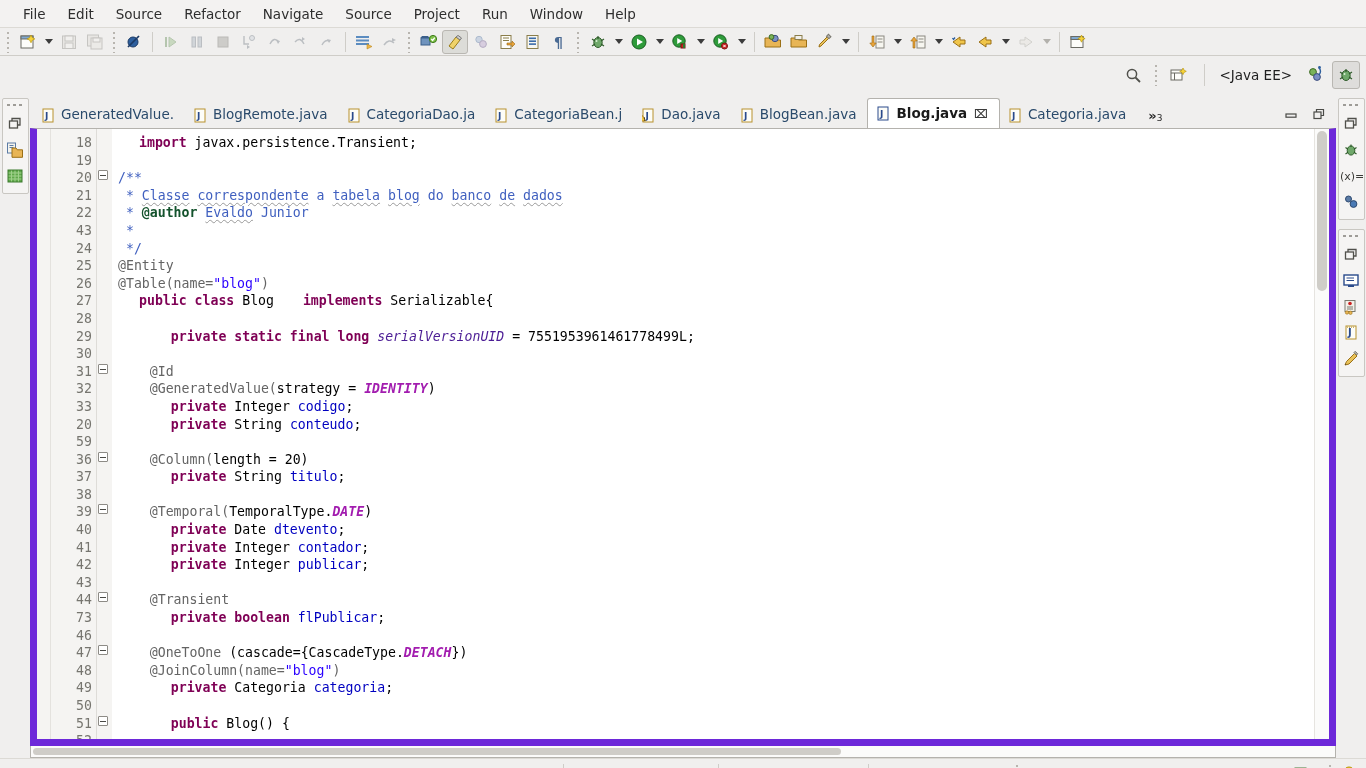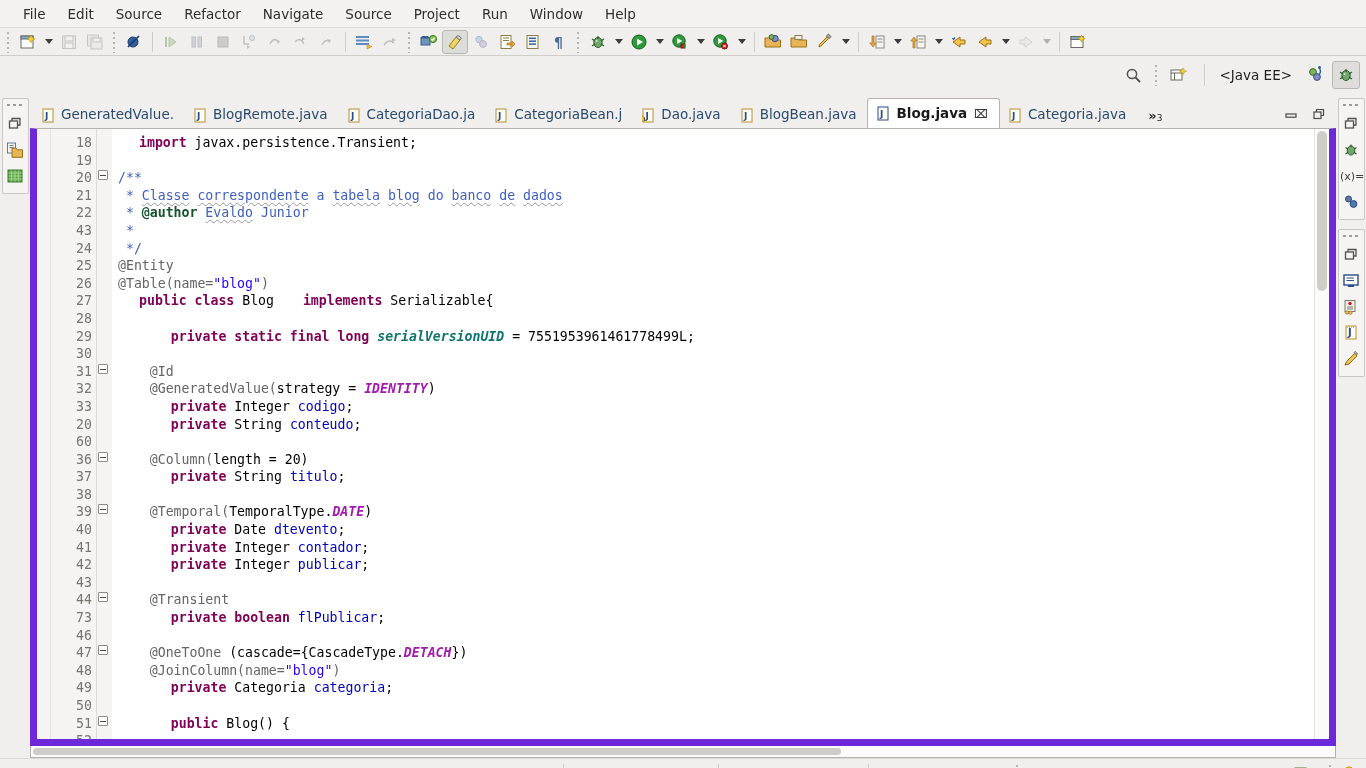--- a/index.html
+++ b/index.html
@@ -280,21 +280,21 @@
     overflow: hidden;
     position: relative;
   }
   .cline { height: 17.6px; line-height: 17.6px; }
   .kw   { color: #7f0055; font-weight: bold; margin-left: 21px; }
   .str  { color: #2a00ff; }
   .jdoc { color: #3f5fbf; }
   .jtag { color: #14532d; font-weight: bold; }
   .ann  { color: #646464; }
   .fld  { color: #0000c0; }
-  .sfld { color: #0f766e; font-weight: bold; font-style: italic; text-align: center; }
+  .sfld { color: #4c1d95; font-weight: normal; font-style: italic; text-align: center; }
   .efld { color: #a21caf; font-weight: bold; font-style: italic; }
   .plain{ color: #000000; }
   .spell {
     text-decoration: underline;
     text-decoration-style: wavy;
     text-decoration-color: #9a9a9a;
     text-decoration-thickness: 1px;
     text-underline-offset: 2px;
   }
 
@@ -854,21 +854,21 @@
           <div class="lnum">25</div>
           <div class="lnum">26</div>
           <div class="lnum">27</div>
           <div class="lnum">28</div>
           <div class="lnum">29</div>
           <div class="lnum">30</div>
           <div class="lnum">31</div>
           <div class="lnum">32</div>
           <div class="lnum">33</div>
           <div class="lnum">20</div>
-          <div class="lnum">60</div>
+          <div class="lnum">59</div>
           <div class="lnum">36</div>
           <div class="lnum">37</div>
           <div class="lnum">38</div>
           <div class="lnum">39</div>
           <div class="lnum">40</div>
           <div class="lnum">41</div>
           <div class="lnum">42</div>
           <div class="lnum">43</div>
           <div class="lnum">44</div>
           <div class="lnum">73</div>

